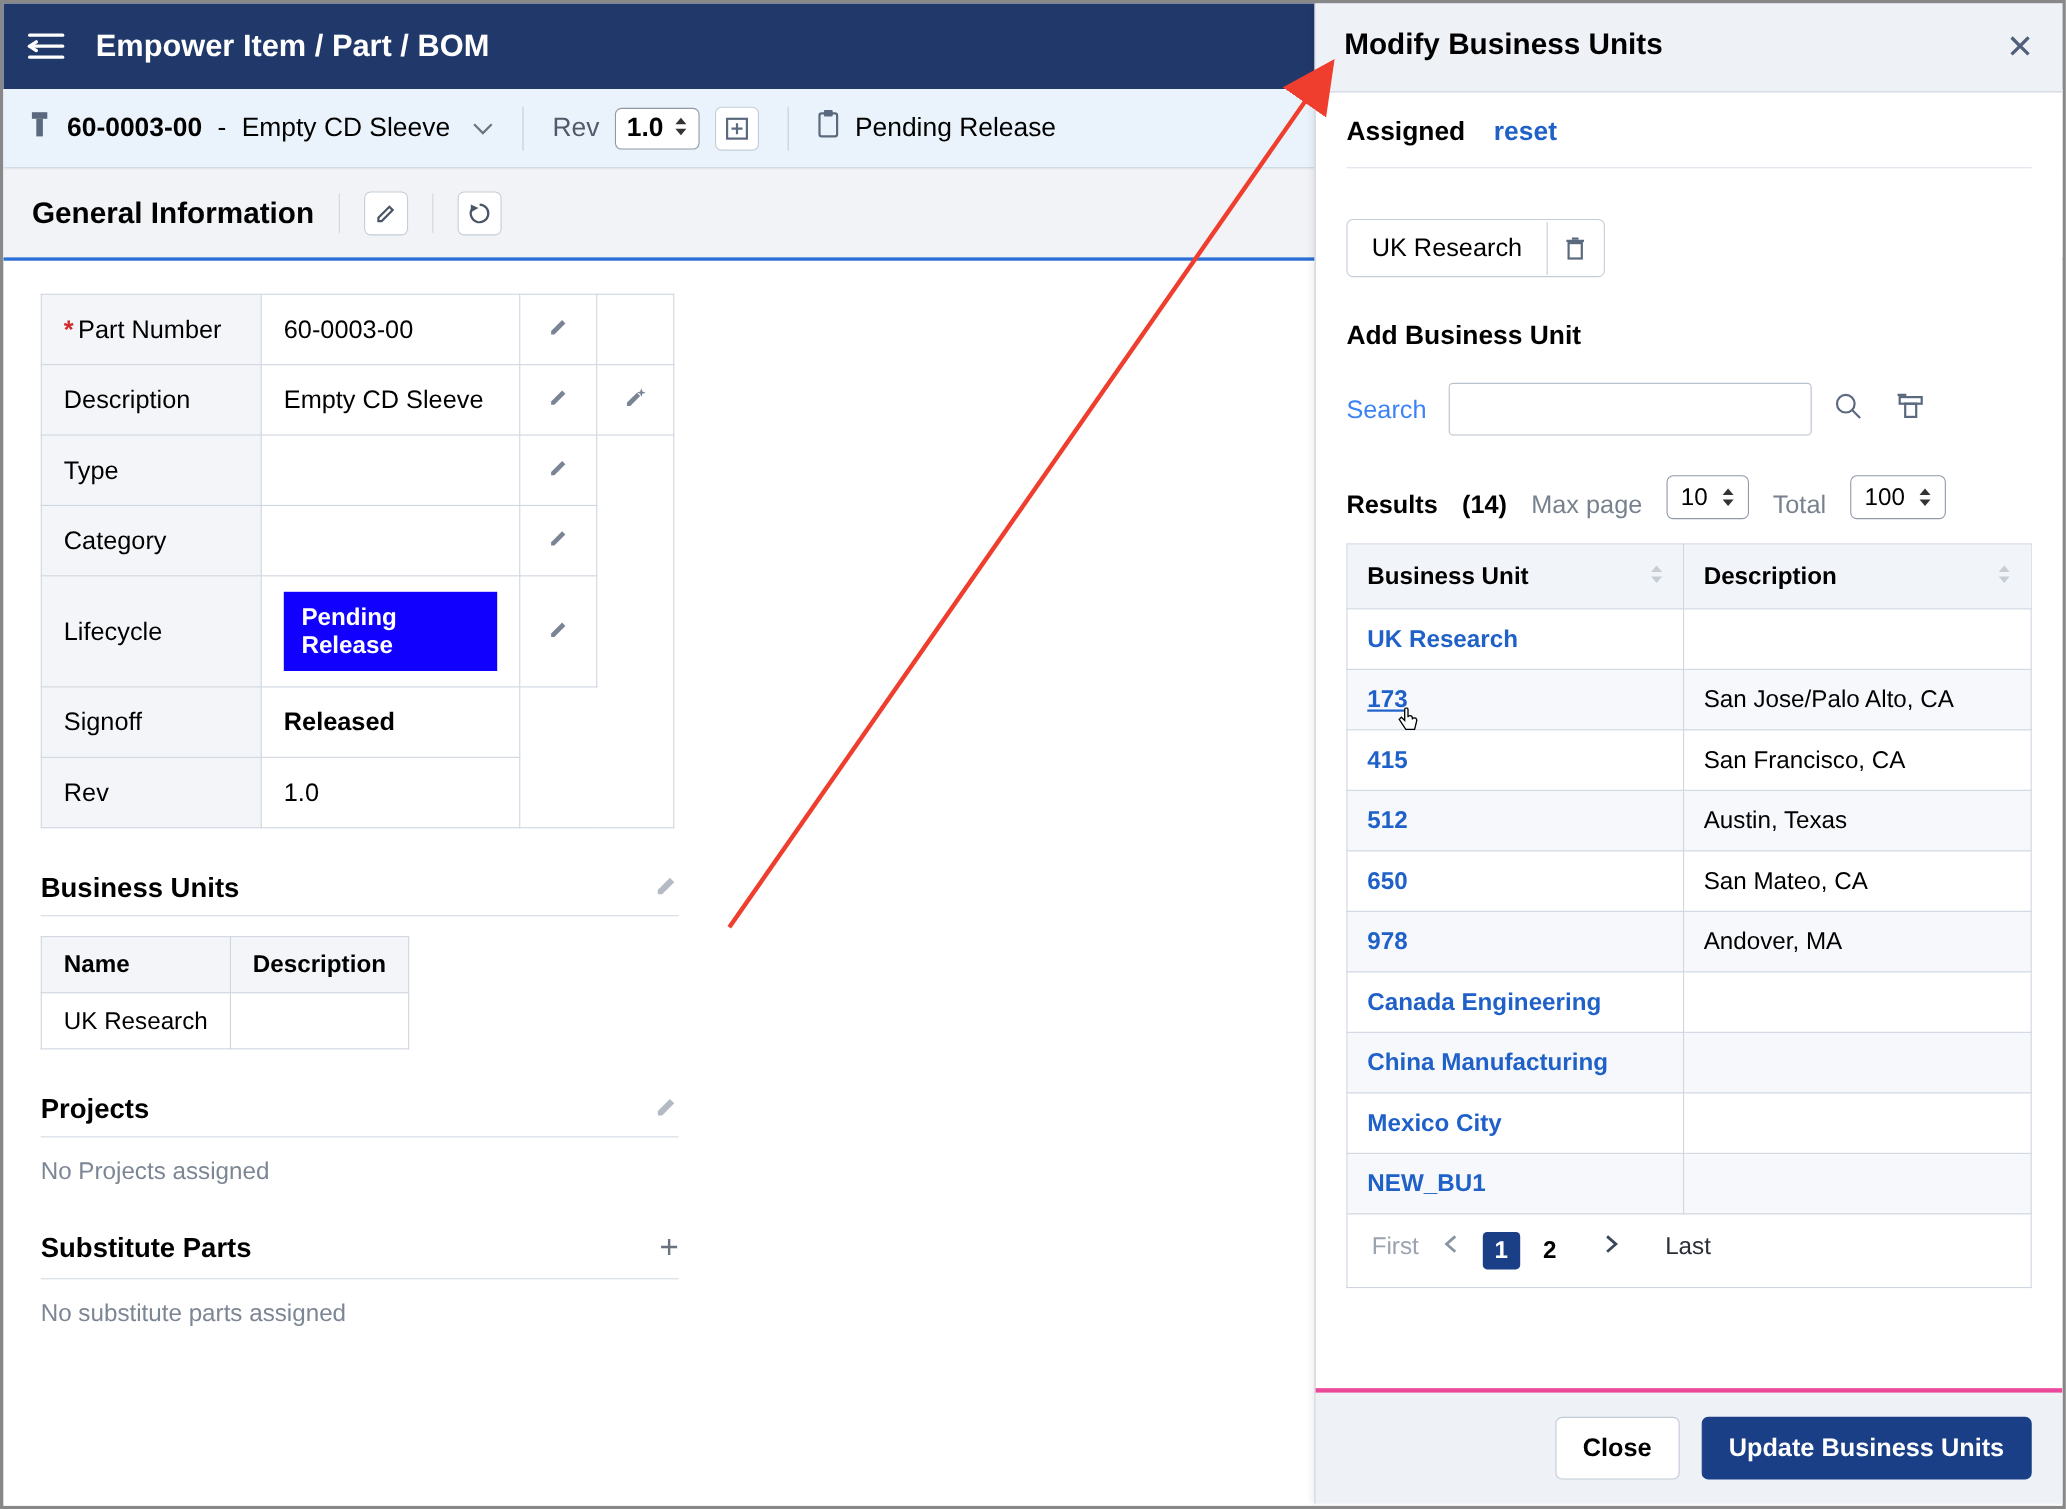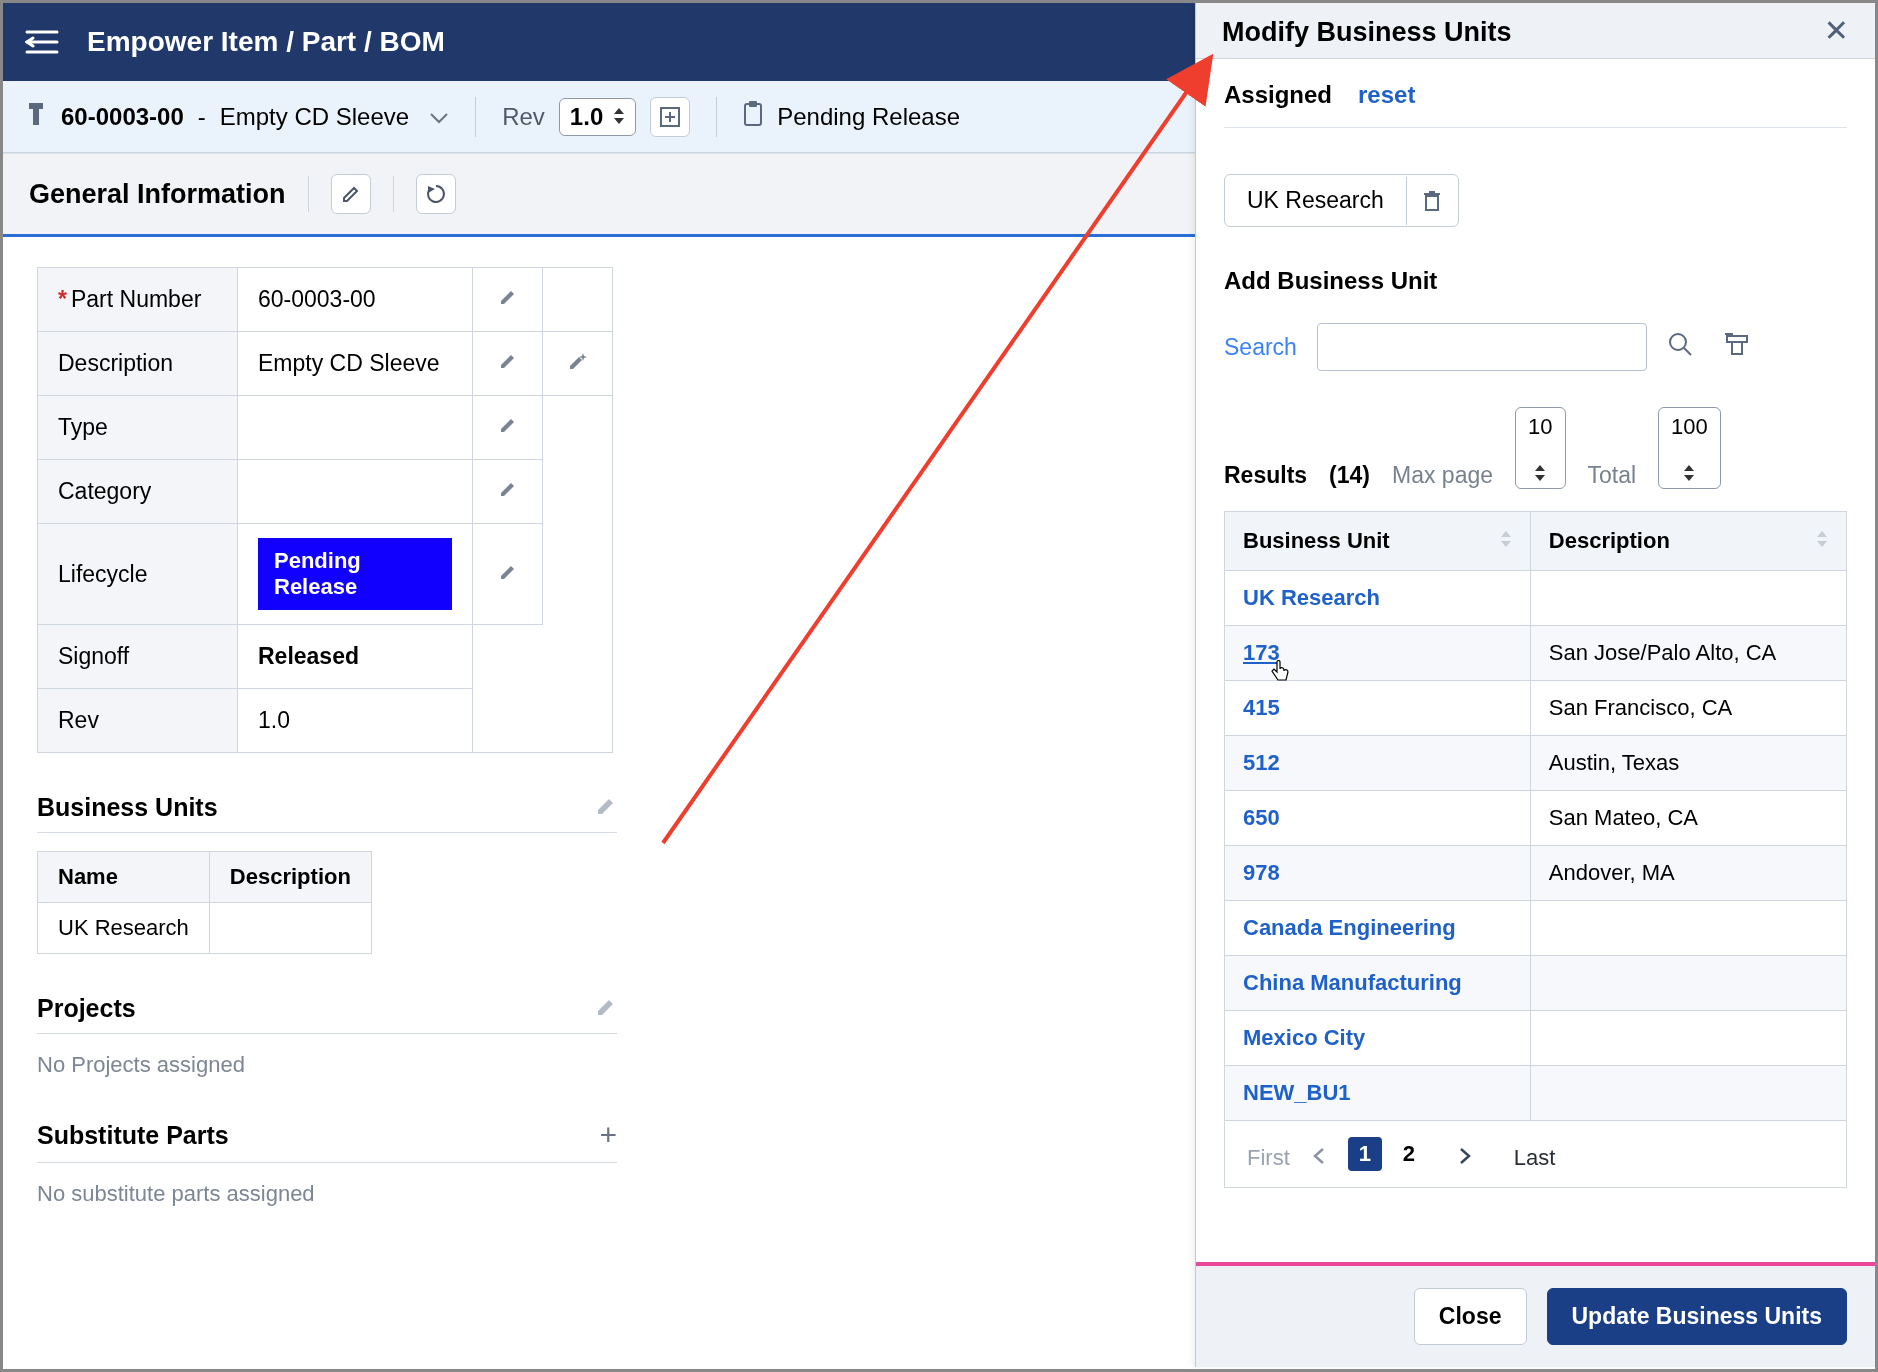--- a/index.html
+++ b/index.html
@@ -117,22 +117,22 @@
     position:absolute; top:0; right:0;
     width:680px; height:1364px;
     background:#fff;
     border-left:1px solid #c0c8d1;
     display:flex; flex-direction:column;
     box-shadow:-3px 0 6px rgba(0,0,0,.06);
   }
   .sp-header {
     background:#eef1f6;
     border-bottom:1px solid #cfd6e0;
-    padding:10px 26px;
-    display:flex; justify-content:space-between; align-items:flex-end;
+    padding:22px 26px;
+    display:flex; justify-content:space-between; align-items:flex-start;
   }
   .sp-header h2 { font-size:27px; font-weight:700; }
   .close-x { font-size:30px; color:#50607a; cursor:pointer; }
 
   .sp-body { padding: 22px 28px; font-size:22px; flex:1; overflow:auto; }
   .assigned-row { display:flex; align-items:center; gap:26px; }
   .assigned-row .lbl { font-weight:700; font-size:24px; }
   .reset-link { color:#1f61c9; font-weight:600; cursor:pointer; font-size:24px;text-align:right;}
   .hr { border:none; border-top:1px solid #dde3ea; margin:18px 0 24px; }
 
@@ -156,23 +156,23 @@
     flex:0 0 330px; height:48px; border:1px solid #b8c1ce;
     border-radius:4px; font-size:22px; padding:0 12px;
   }
   .results-row {
     display:flex; align-items:flex-end; gap:22px; margin-top:36px;
     font-size:23px;
   }
   .results-row .strong { font-weight:700; }
   .results-row .mut { color:#78828f; }
   .select-like {
-    display:inline-flex; align-items:center; gap:24px;
+    display:inline-flex; align-items:center; gap:12px;
     border:1px solid #8f99a8; border-radius:6px; background:#fff;
-    padding:6px 12px; font-size:22px;flex-direction:column;
+    padding:6px 12px; font-size:22px;
   }
 
   
   table.res {
     width:100%; border-collapse:collapse; border:1px solid #cfd6e0;
     font-size:22px; margin-top:22px;
   }
   table.res th {
     background:#f1f4f8; border:1px solid #cfd6e0;
     text-align:left; padding:16px 18px; font-weight:700;
@@ -181,21 +181,21 @@
   table.res th .sorter { position:absolute; right:18px; top:50%; transform:translateY(-50%); opacity:.4; }
   table.res td {
     border:1px solid #cfd6e0; padding:14px 18px;
   }
   table.res tr:nth-child(even) td { background:#f6f8fb; }
   table.res td.link a { color:#1f61c9; font-weight:700; text-decoration:none; }
   table.res tr.hover td.link a { text-decoration:underline; }
 
   
   .pager {
-    display:flex; align-items:flex-end; gap:22px;
+    display:flex; align-items:flex-start; gap:22px;
     border:1px solid #cfd6e0; border-top:none;
     padding:16px 22px; font-size:22px;
   }
   .pager .mut { color:#9aa3af; }
   .pager .pgbtn {
     width:34px; height:34px; display:flex; align-items:center; justify-content:center;
     border-radius:4px; font-weight:700; cursor:pointer;
   }
   .pager .pgbtn.active { background:#1a3f87; color:#fff; }
   .pager .lastlbl { color:#2a2f37; margin-left:20px; }

